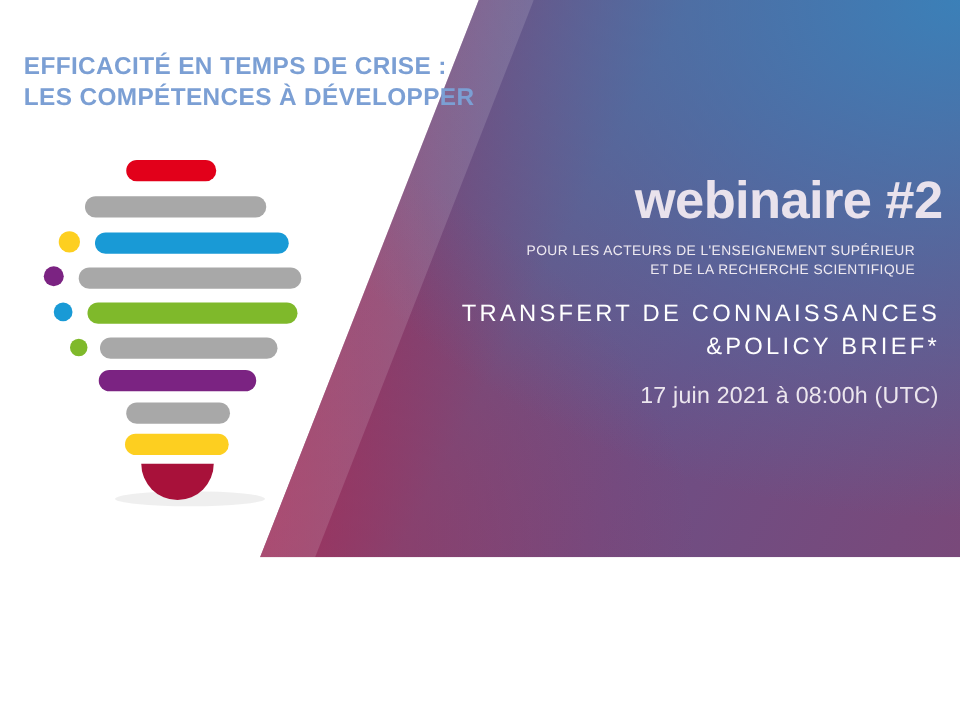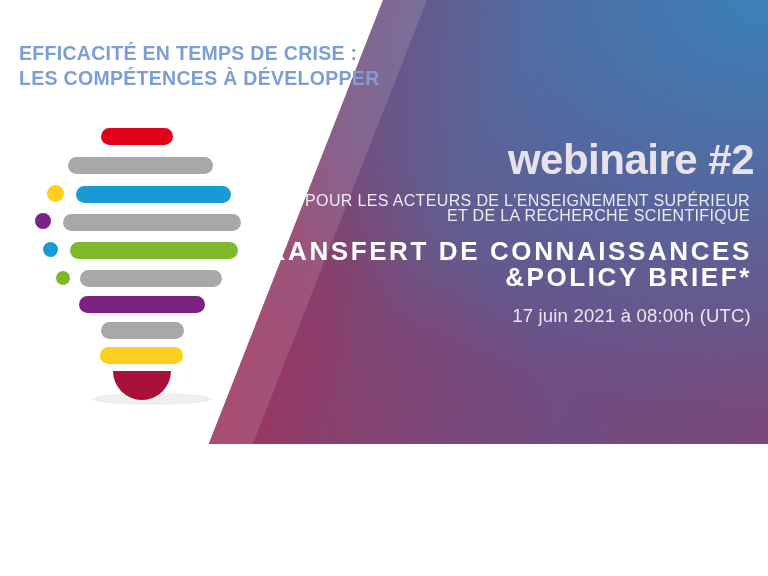--- a/index.html
+++ b/index.html
@@ -4,21 +4,21 @@
 <title>Webinaire</title>
 <style>
   html,body{margin:0;padding:0;}
   body{
     width:768px;height:576px;
     background:#ffffff;
     font-family:"Liberation Sans", sans-serif;
     overflow:hidden;
     position:relative;
   }
-  #stage{position:absolute;left:0;top:0;width:768px;height:444px;background:#fff;overflow:hidden;}
+  #stage{position:absolute;left:0;top:0;width:768px;height:576px;background:#fff;overflow:hidden;}
 
   
   .panel-wrap{
     position:absolute;left:0;top:0;width:768px;height:446px;
     overflow:hidden;
   }
   .panel-clip{
     position:absolute;left:0;top:0;width:768px;height:446px;
     -webkit-clip-path:polygon(383px 0px, 768px 0px, 768px 446px, 208px 446px);
     clip-path:polygon(383px 0px, 768px 0px, 768px 446px, 208px 446px);
@@ -47,32 +47,32 @@
   }
 
   
   .webinar-title{
     position:absolute;right:14px;top:135px;
     color:#e9e2ec;
     font-size:42px;font-weight:bold;letter-spacing:-0.5px;
     line-height:50px;
   }
   .webinar-sub{
-    position:absolute;right:18px;top:194px;width:470px;
+    position:absolute;right:36px;top:194px;width:470px;
     color:#efeaf1;
-    font-size:16px;line-height:14.5px;
+    font-size:11px;line-height:14.5px;
     letter-spacing:0.35px;
     text-align:right;
     white-space:pre-line;
   }
   .webinar-main{
     position:absolute;right:16px;top:239px;width:520px;
     color:#ffffff;
-    font-size:26px;line-height:25.5px;
-    font-weight:bold;letter-spacing:2.6px;
+    font-size:19px;line-height:25.5px;
+    font-weight:normal;letter-spacing:2.6px;
     text-align:right;
     white-space:pre-line;
   }
   .webinar-date{
     position:absolute;right:17px;top:305px;
     color:#ece6ee;
     font-size:18.5px;letter-spacing:0.2px;
     text-align:center;
   }
 

